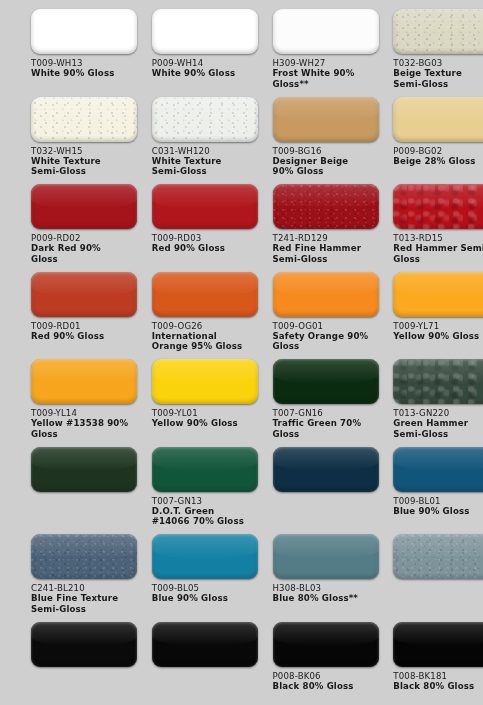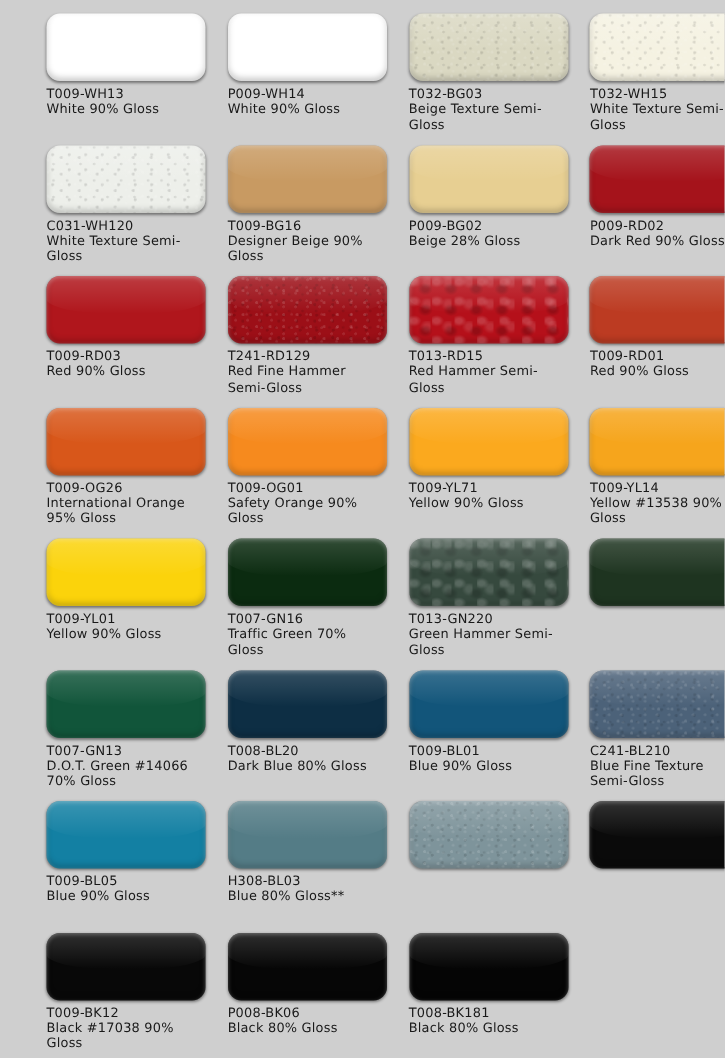--- a/index.html
+++ b/index.html
@@ -89,36 +89,41 @@
     line-height: 10.4px;
     color: #191919;
     letter-spacing: 0.15px;
     white-space: pre-line;
   }
   .code {
     display: block;
   }
   .desc {
     display: block;
+    font-weight: bold;
   }
 </style>
 </head>
 <body>
 
 <div id="chart">
   <div class="grid">
       <div class="cell">
         <div class="swatch" style="background: rgb(255, 255, 255);"></div>
         <div class="labels"><span class="code">T009-WH13</span><span class="desc">White 90% Gloss</span></div>
       </div>
       <div class="cell">
         <div class="swatch" style="background: rgb(255, 255, 255);"></div>
         <div class="labels"><span class="code">P009-WH14</span><span class="desc">White 90% Gloss</span></div>
       </div>
       <div class="cell">
+        <div class="swatch" style="background: rgb(252, 252, 252);"></div>
+        <div class="labels"><span class="code">H309-WH27</span><span class="desc">Frost White 90% Gloss**</span></div>
+      </div>
+      <div class="cell">
         <div class="swatch texture" style="background: rgb(218, 216, 194);"></div>
         <div class="labels"><span class="code">T032-BG03</span><span class="desc">Beige Texture Semi-Gloss</span></div>
       </div>
       <div class="cell">
         <div class="swatch texture" style="background: rgb(245, 242, 226);"></div>
         <div class="labels"><span class="code">T032-WH15</span><span class="desc">White Texture Semi-Gloss</span></div>
       </div>
       <div class="cell">
         <div class="swatch texture" style="background: rgb(237, 239, 234);"></div>
         <div class="labels"><span class="code">C031-WH120</span><span class="desc">White Texture Semi-Gloss</span></div>
@@ -181,21 +186,20 @@
       </div>
       <div class="cell">
         <div class="swatch" style="background: rgb(30, 52, 32);"></div>
       </div>
       <div class="cell">
         <div class="swatch" style="background: rgb(17, 85, 58);"></div>
         <div class="labels"><span class="code">T007-GN13</span><span class="desc">D.O.T. Green #14066 70% Gloss</span></div>
       </div>
       <div class="cell">
         <div class="swatch" style="background: rgb(13, 46, 68);"></div>
-        <div class="labels"><span class="code">T008-BL20</span><span class="desc">Dark Blue 80% Gloss</span></div>
       </div>
       <div class="cell">
         <div class="swatch" style="background: rgb(18, 85, 122);"></div>
         <div class="labels"><span class="code">T009-BL01</span><span class="desc">Blue 90% Gloss</span></div>
       </div>
       <div class="cell">
         <div class="swatch texture" style="background: rgb(76, 98, 121);"></div>
         <div class="labels"><span class="code">C241-BL210</span><span class="desc">Blue Fine Texture Semi-Gloss</span></div>
       </div>
       <div class="cell">
@@ -207,21 +211,20 @@
         <div class="labels"><span class="code">H308-BL03</span><span class="desc">Blue 80% Gloss**</span></div>
       </div>
       <div class="cell">
         <div class="swatch texture" style="background: rgb(126, 148, 155);"></div>
       </div>
       <div class="cell">
         <div class="swatch" style="background: rgb(10, 10, 10);"></div>
       </div>
       <div class="cell">
         <div class="swatch" style="background: rgb(8, 8, 8);"></div>
-        <div class="labels"><span class="code">T009-BK12</span><span class="desc">Black #17038 90% Gloss</span></div>
       </div>
       <div class="cell">
         <div class="swatch" style="background: rgb(6, 6, 6);"></div>
         <div class="labels"><span class="code">P008-BK06</span><span class="desc">Black 80% Gloss</span></div>
       </div>
       <div class="cell">
         <div class="swatch" style="background: rgb(5, 5, 5);"></div>
         <div class="labels"><span class="code">T008-BK181</span><span class="desc">Black 80% Gloss</span></div>
       </div>
     </div>

